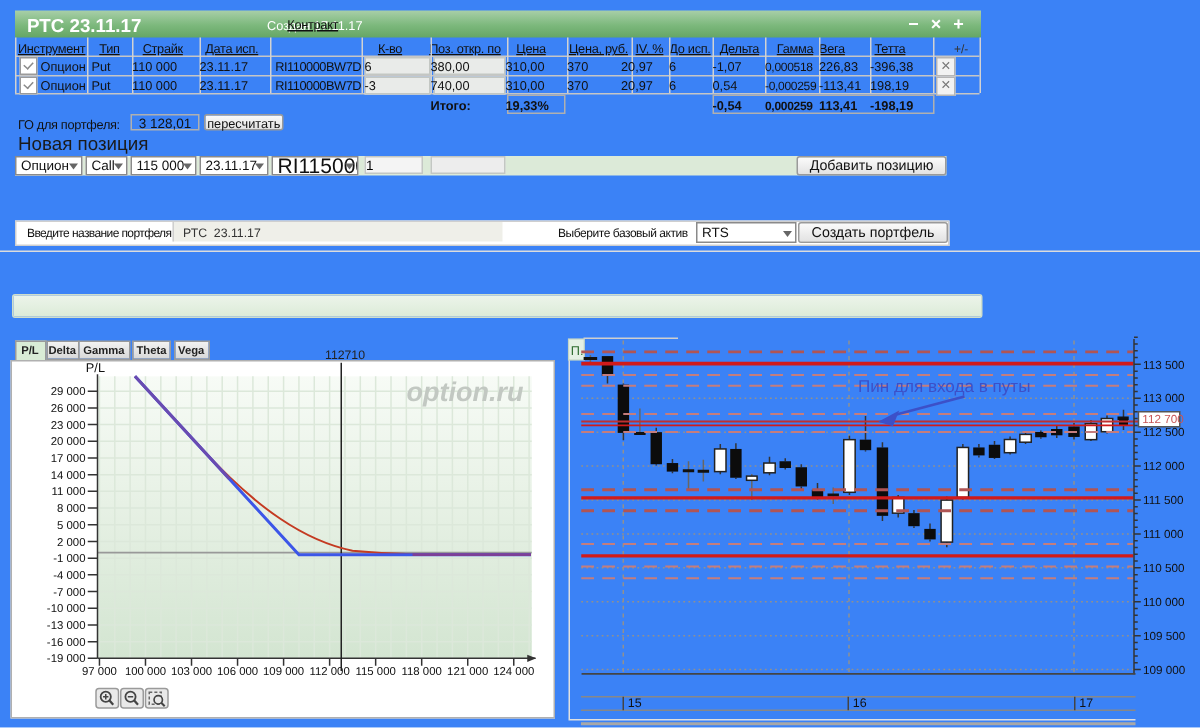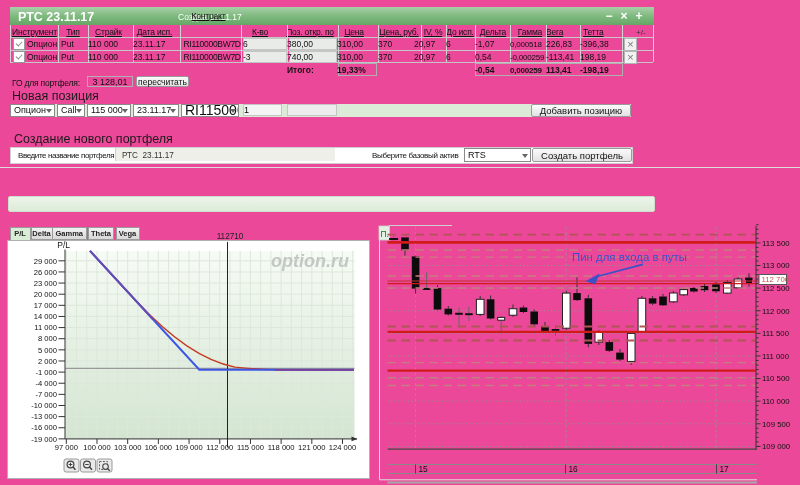--- a/index.html
+++ b/index.html
@@ -1,16 +1,16 @@
 <!DOCTYPE html>
 <html><head>
 <meta charset="utf-8">
 <style>
   html,body{margin:0;padding:0;background:#fff;}
-  #page{position:relative;width:800px;height:485px;background:#ec4899;overflow:hidden;
+  #page{position:relative;width:800px;height:485px;background:#3b82f6;overflow:hidden;
         font-family:"Liberation Sans", sans-serif;}
   .abs{position:absolute;}
   .t10{font-size:8.5px;color:#111;line-height:11px;white-space:nowrap;}
   .tg{font-size:8px;letter-spacing:-0.2px;}
   .hdr{font-size:8.5px;color:#111;text-decoration:underline;line-height:11px;white-space:nowrap;letter-spacing:-0.2px;}
   .right{}
   .center{text-align:center;}
   .b{font-weight:bold;}
   .vline{position:absolute;width:1px;background:#d2d2d2;}
   .hline{position:absolute;height:1px;background:#c6c6c6;}
@@ -134,21 +134,20 @@
 <div class="abs" style="left:10px;top:103.5px;width:621px;height:13px;background:#dcead8;"></div>
 <div class="sel" style="left:10px;top:104px;width:43px;height:11px;"><span style="margin-left:3px;line-height:11px;display:inline-block;">Опцион</span><span class="ar"></span></div>
 <div class="sel" style="left:57px;top:104px;width:26px;height:11px;"><span style="margin-left:3px;line-height:11px;display:inline-block;">Call</span><span class="ar"></span></div>
 <div class="sel" style="left:87px;top:104px;width:42px;height:11px;"><span style="margin-left:3px;line-height:11px;display:inline-block;">115 000</span><span class="ar"></span></div>
 <div class="sel" style="left:133px;top:104px;width:44px;height:11px;"><span style="margin-left:3px;line-height:11px;display:inline-block;">23.11.17</span><span class="ar"></span></div>
 <div class="sel" style="left:181px;top:104px;width:56px;height:11px;"><span style="margin-left:3px;line-height:11px;display:inline-block;font-size:14px;">RI115000BK</span><span class="ar"></span></div>
 <div class="abs right" style="left:243px;top:104px;width:37px;height:10px;border:1px solid #c3c7c3;background:#f4f4f4;font-size:9px;line-height:10px;">1&nbsp;</div>
 <div class="gbox" style="left:287px;top:104px;width:48px;height:10px;background:#ededed;"></div>
 <div class="btn" style="left:531px;top:103.5px;width:98px;height:11px;line-height:12px;">Добавить позицию</div>
 
-<div class="abs" style="left:14px;top:131.5px;font-size:12.5px;color:#1a1a1a;">Создание нового портфеля</div>
 <div class="abs" style="left:10px;top:147px;width:621px;height:15px;background:#fff;border:1px solid #cfcfcf;"></div>
 <div class="abs" style="left:18px;top:151px;font-size:8px;letter-spacing:-0.4px;color:#111;white-space:nowrap;">Введите название портфеля</div>
 <div class="abs" style="left:115px;top:148px;width:219px;height:13px;background:#efefe9;border-left:1px solid #cfcfcf;"></div>
 <div class="abs" style="left:122px;top:150.5px;font-size:8.2px;color:#333;white-space:nowrap;">РТС&nbsp;&nbsp;23.11.17</div>
 <div class="abs right" style="left:372px;top:150.5px;width:90px;font-size:8px;letter-spacing:-0.3px;color:#111;white-space:nowrap;">Выберите базовый актив</div>
 <div class="sel" style="left:464px;top:148px;width:65px;height:12px;"><span style="margin-left:3px;line-height:12px;display:inline-block;">RTS</span><span class="ar" style="top:5px;"></span></div>
 <div class="btn" style="left:532px;top:147.5px;width:98px;height:12px;line-height:13px;">Создать портфель</div>
 
 <div class="hline" style="left:0px;top:167px;width:800px;background:#dcdcdc;"></div>
 

